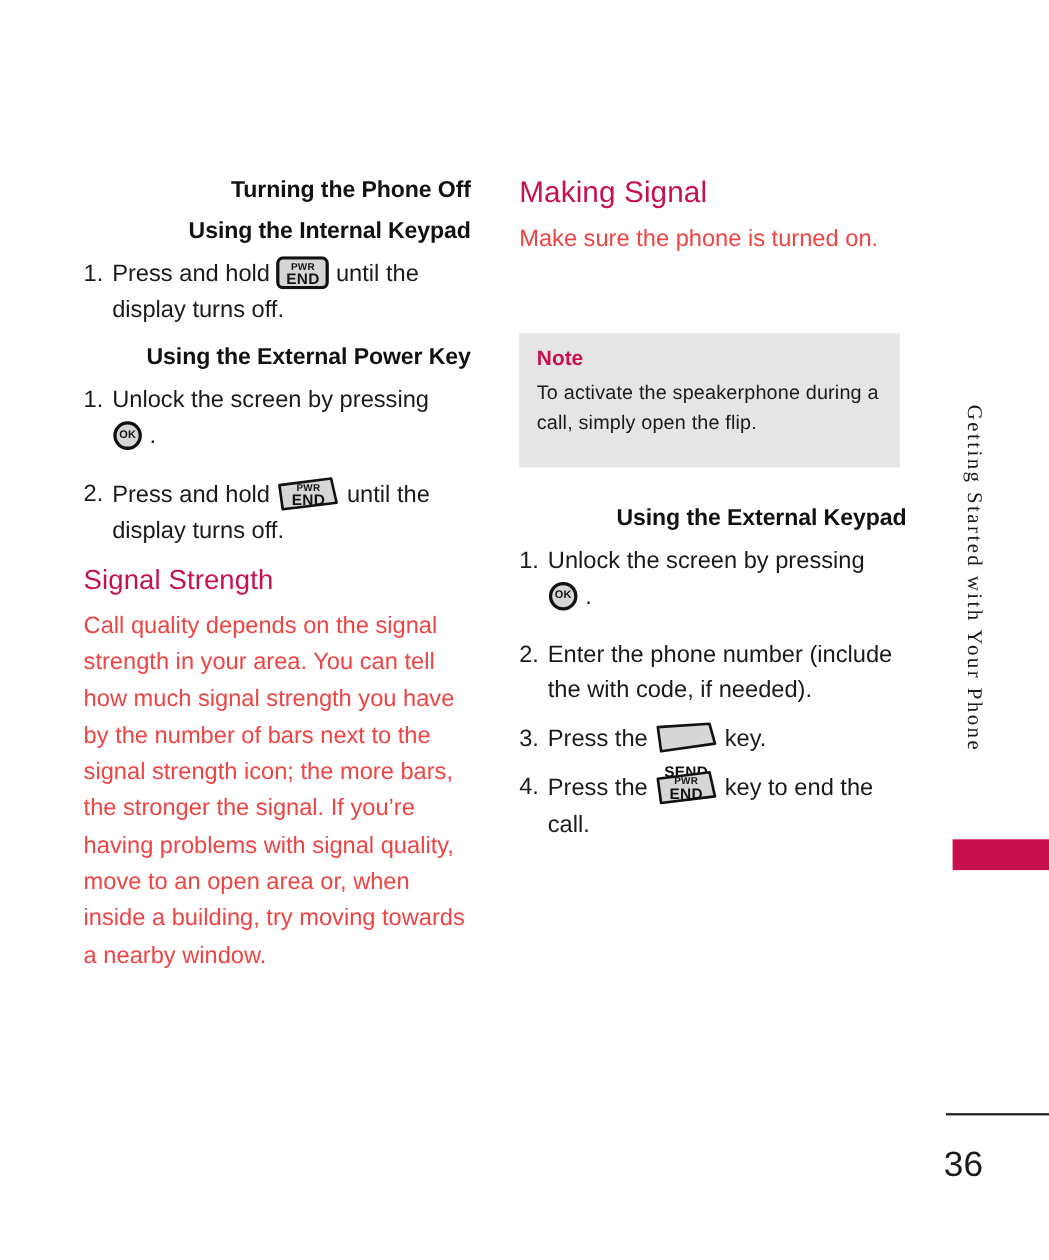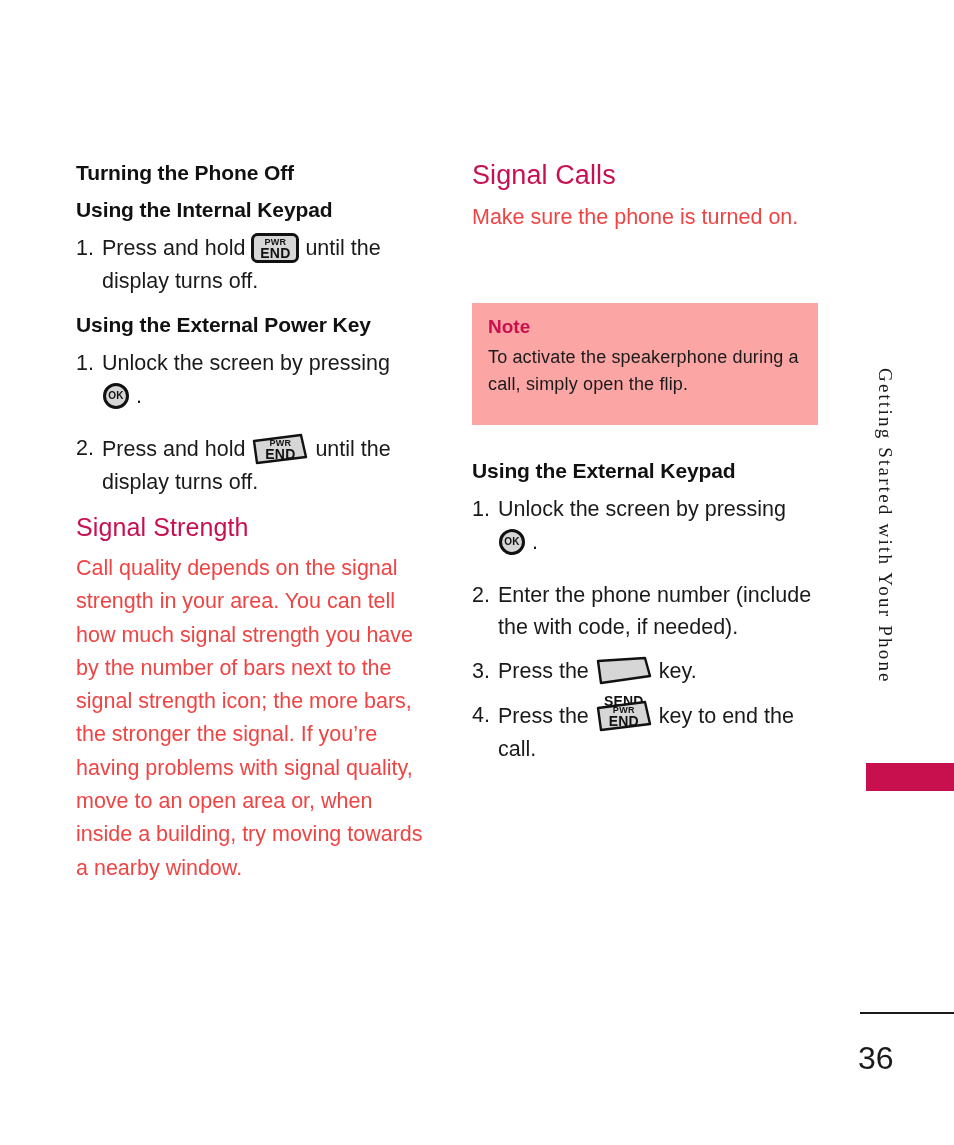--- a/index.html
+++ b/index.html
@@ -43,20 +43,21 @@
   .h-section.small {
     font-size: 25px;
   }
   .h-bold {
     font-size: 21px;
     font-weight: bold;
     margin: 0 0 12px 0;
     line-height: 1.2;
     color: #111;
     letter-spacing: -.1px;
+    text-align: right;
   }
   .h-bold.tight { margin-bottom: 10px; }
 
   
   p.body {
     font-size: 21.5px;
     line-height: 1.55;
     margin: 0 0 14px 0;
     color: #ef4444;
   }
@@ -123,21 +124,21 @@
     letter-spacing: .2px;
   }
 
   
   .note-box {
     position: absolute;
     left: 472px;
     top: 303px;
     width: 346px;
     height: 122px;
-    background: #fca5a5;
+    background: #e5e5e5;
     box-sizing: border-box;
     padding: 14px 16px 0 16px;
   }
   .note-title {
     font-size: 19px;
     font-weight: bold;
     color: #C8104E;
     margin: 0 0 6px 0;
     line-height: 1.1;
   }
@@ -244,21 +245,21 @@
       </li>
     </ol>
 
     <h2 class="h-section small">Signal Strength</h2>
 
     <p class="body">Call quality depends on the signal strength in your area. You can tell how much signal strength you have by the number of bars next to the signal strength icon; the more bars, the stronger the signal. If you’re having problems with signal quality, move to an open area or, when inside a building, try moving towards a nearby window.</p>
   </div>
 
   <div class="col-right">
 
-    <h2 class="h-section">Signal Calls</h2>
+    <h2 class="h-section">Making Signal</h2>
 
     <p class="body para-tight">Make sure the phone is turned on.</p>
   </div>
 
   <div class="note-box">
     <div class="note-title">Note</div>
     <p class="note-text">To activate the speakerphone during a call, simply open the flip.</p>
   </div>
 
   <div style="position:absolute; left:472px; top:458px; width:352px;">

